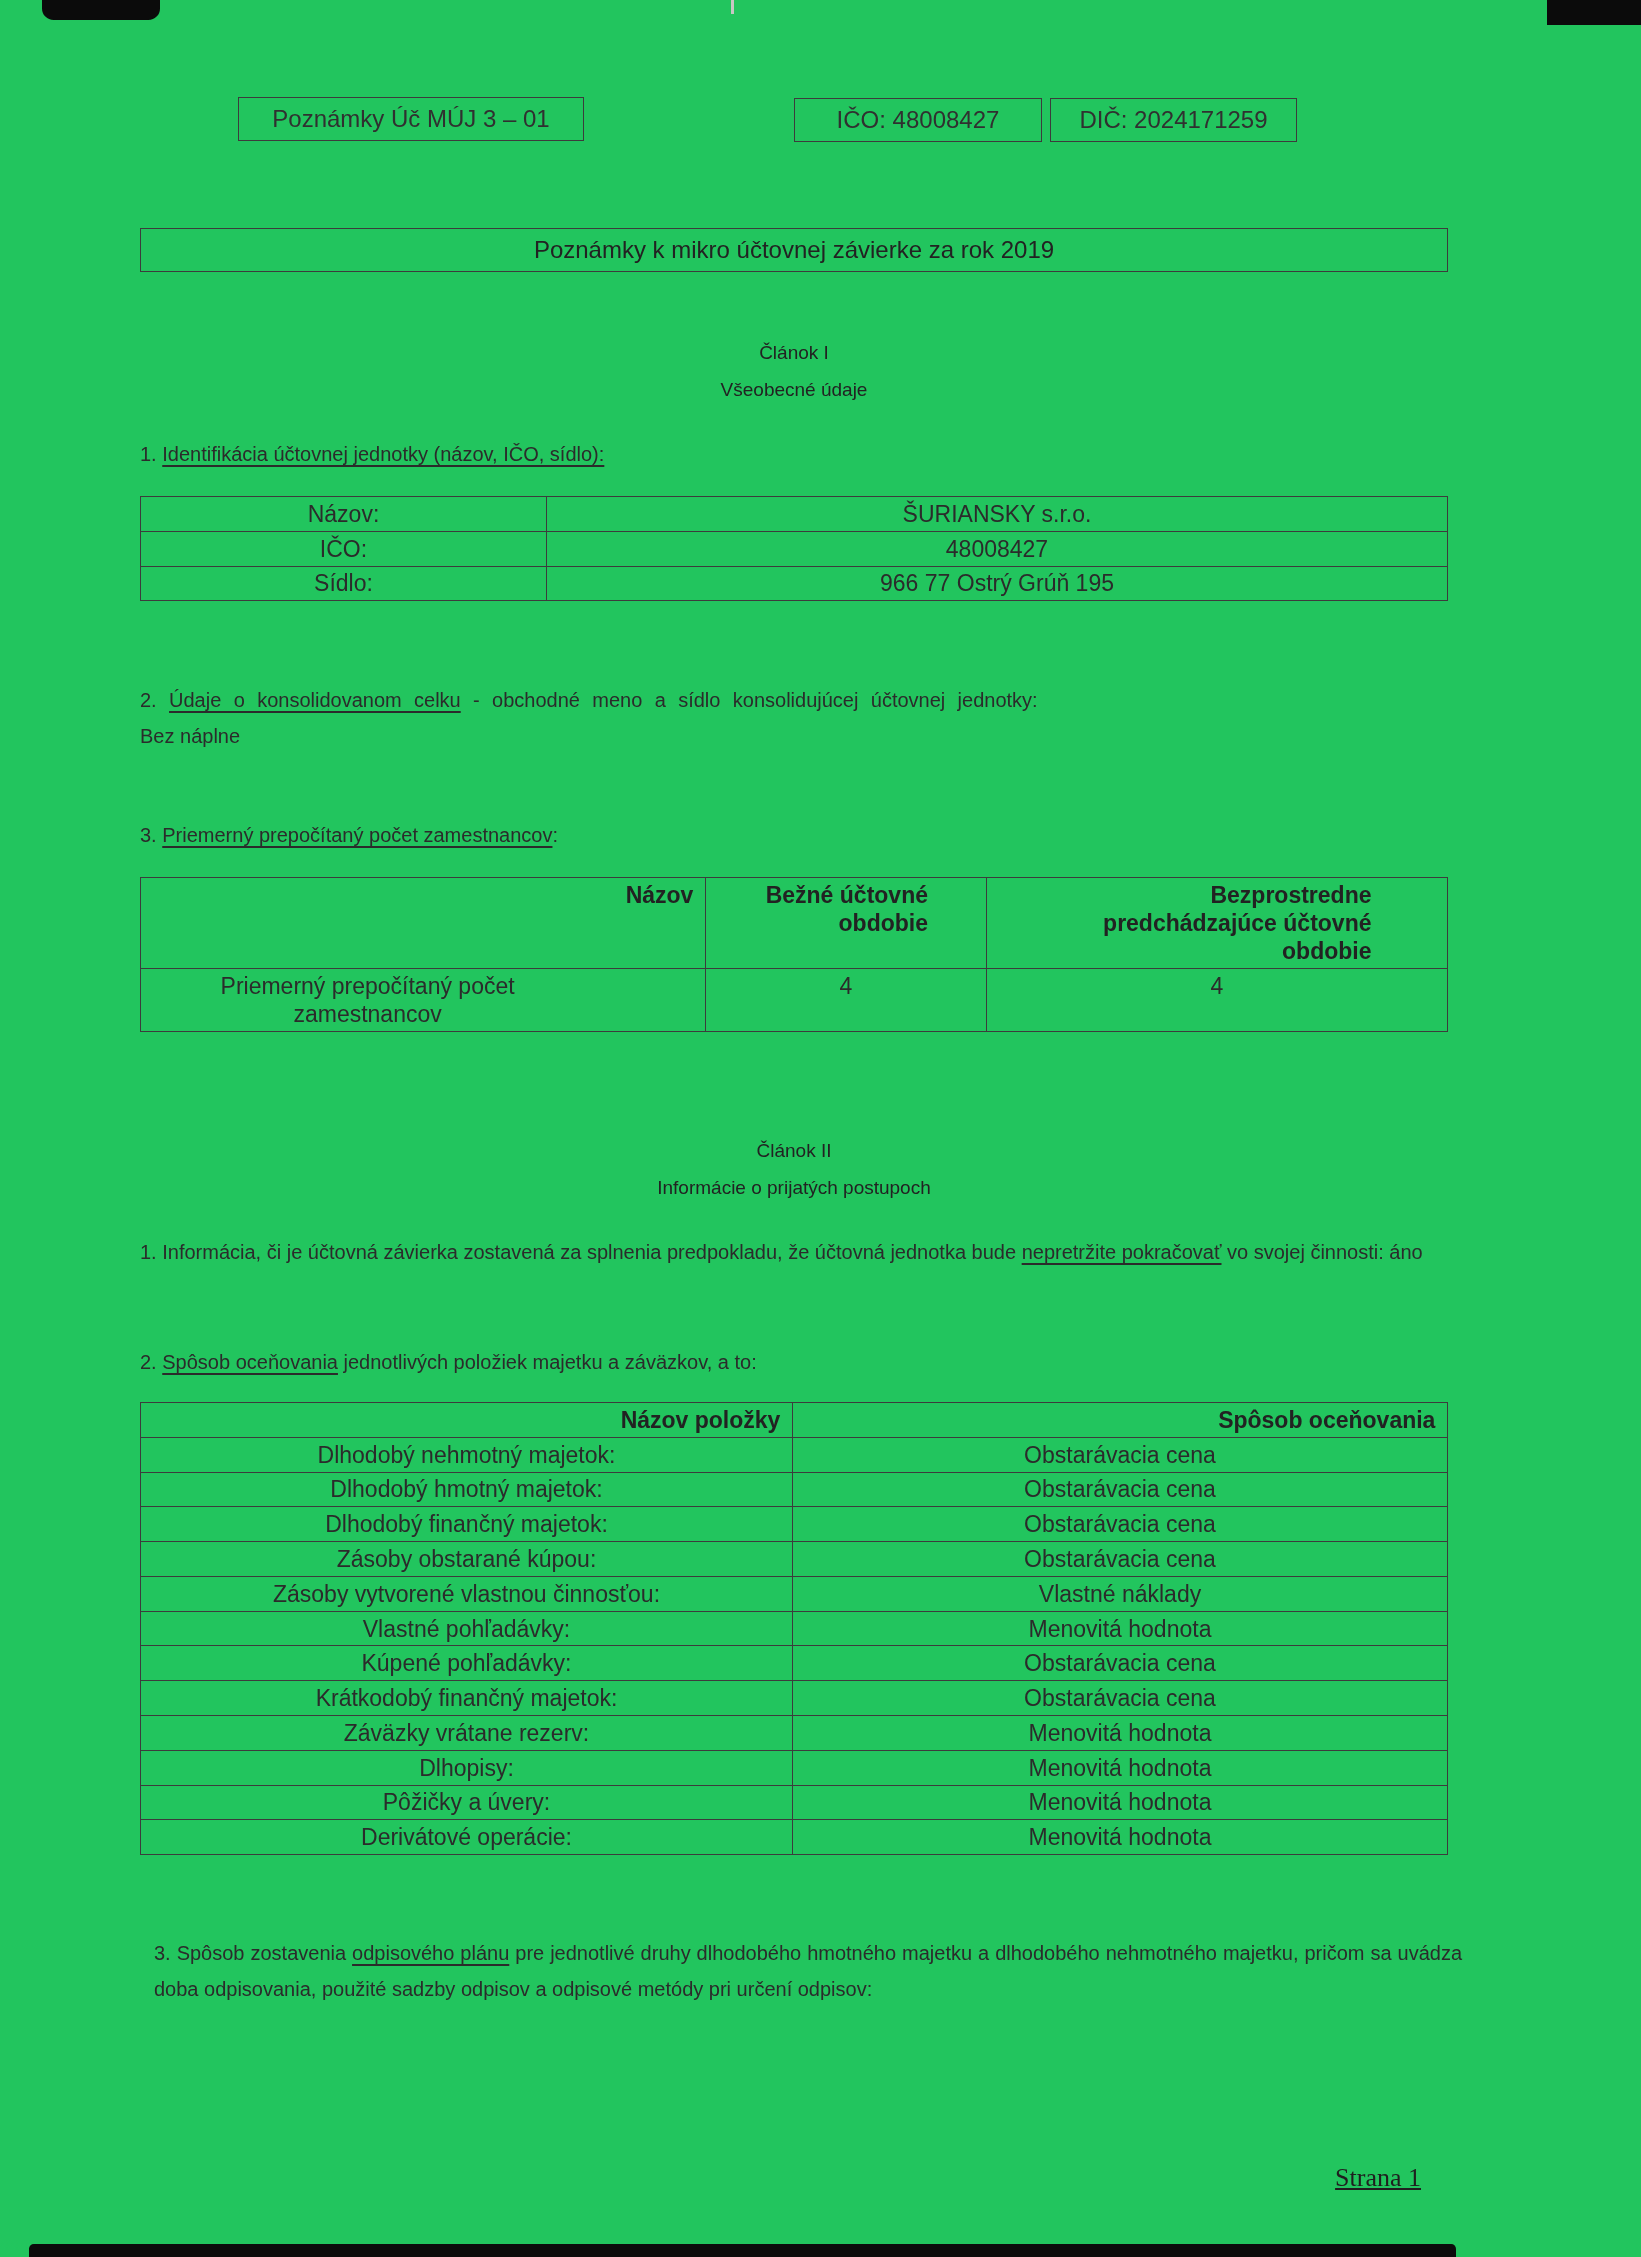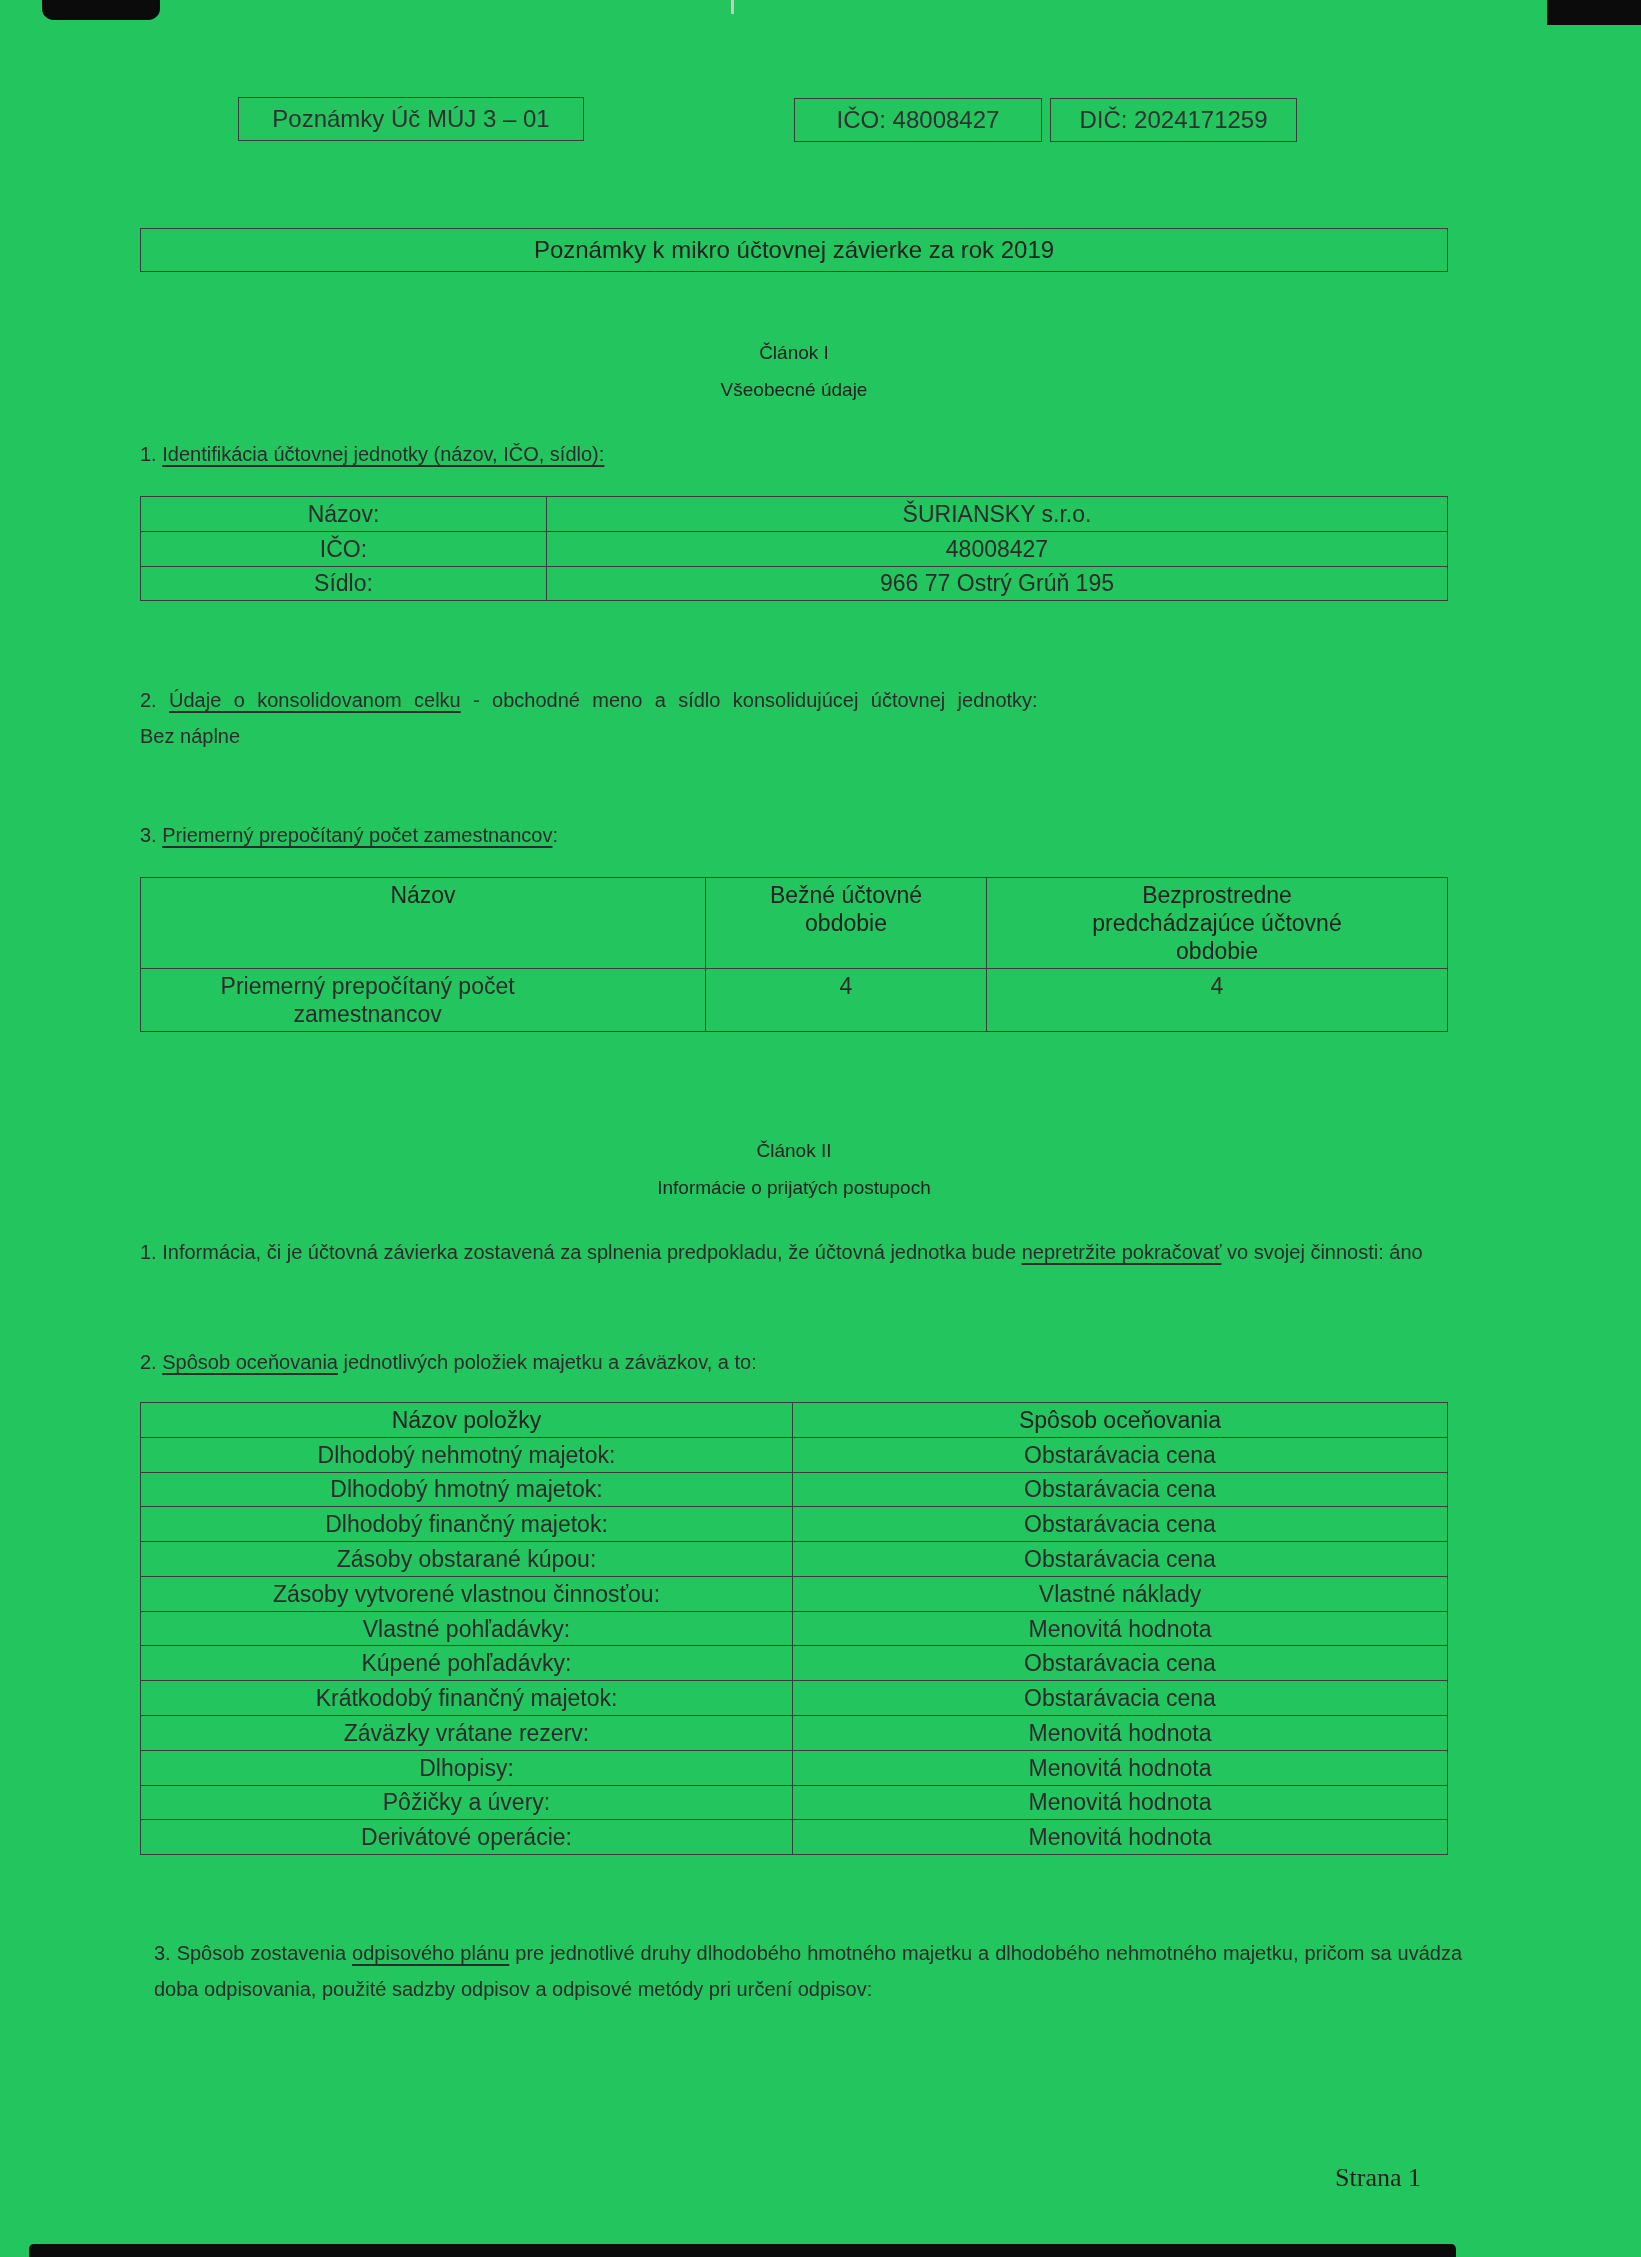--- a/index.html
+++ b/index.html
@@ -54,27 +54,27 @@
     border: 1.9px solid #3c3c3c;
     font-size: 23px;
     line-height: 28px;
     padding: 2.9px 11.6px;
     text-align: center;
     vertical-align: top;
     font-weight: normal;
     color: #2b2b2b;
     overflow: hidden;
   }
-  th { font-weight: normal; text-align: center; color: #222; }
+  th { font-weight: bold; text-align: right; color: #222; }
   .hdr-constrain { display: block; margin: 0 auto; }
   .w170 { max-width: 164px; }
   .w320 { max-width: 309px; }
   .w440 { display: block; max-width: 430px; }
 
-  .footer { font-family: "Liberation Serif", serif; font-size: 26px; color: #1f1f1f; text-align: right; padding-right: 27px; }
+  .footer { font-family: "Liberation Serif", serif; font-size: 26px; color: #1f1f1f; text-align: right; padding-right: 27px; text-decoration: underline; }
 </style>
 </head>
 <body>
 
 <div class="page">
 
   <div class="abs mark-tl"></div>
   <div class="abs mark-tr"></div>
   <div class="abs mark-tc"></div>
   <div class="abs mark-bottom"></div>

